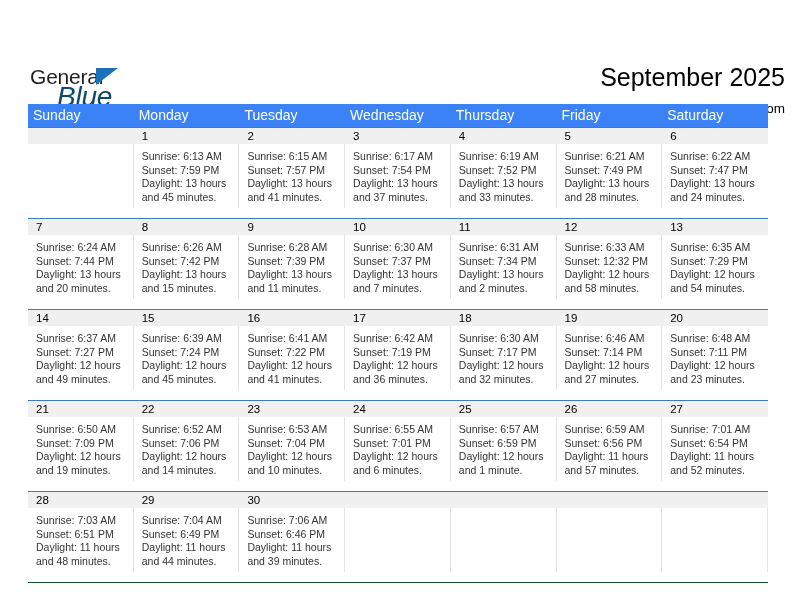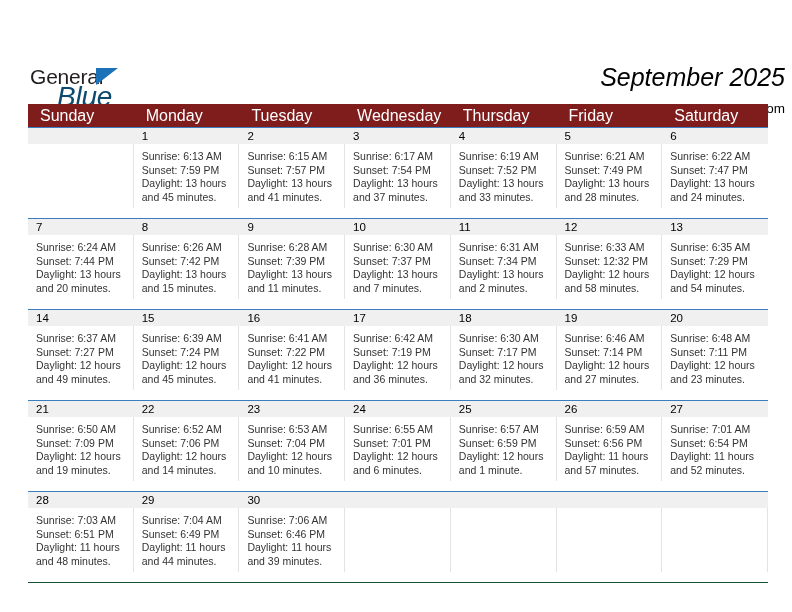--- a/index.html
+++ b/index.html
@@ -72,47 +72,46 @@
     top: 0;
     text-align: right;
   }
   .cal-title {
     font-size: 25px;
     line-height: 30px;
     color: #000;
     font-weight: normal;
     margin: 0;
     white-space: nowrap;
-    font-style: italic;
   }
   .cal-subtitle {
     font-size: 13.5px;
     line-height: 18px;
     color: #000;
     margin: 8px 0 0 0;
     white-space: nowrap;
   }
 
   
   .calendar {
     position: absolute;
     left: 28px;
     top: 104px;
     width: 740px;
     border-collapse: collapse;
     table-layout: fixed;
   }
   .calendar th {
-    background: #7f1d1d;
+    background: #3b82f6;
     color: #ffffff;
     font-weight: normal;
-    font-size: 16px;
+    font-size: 14px;
     line-height: 13px;
     text-align: left;
-    padding: 5px 0 5px 12px;
+    padding: 5px 0 5px 5px;
     border: none;
   }
   .calendar td {
     vertical-align: top;
     padding: 0;
     border: none;
     border-top: 1px solid #3b7dbf;
     height: 90px;
   }
   .calendar tr.week td {

